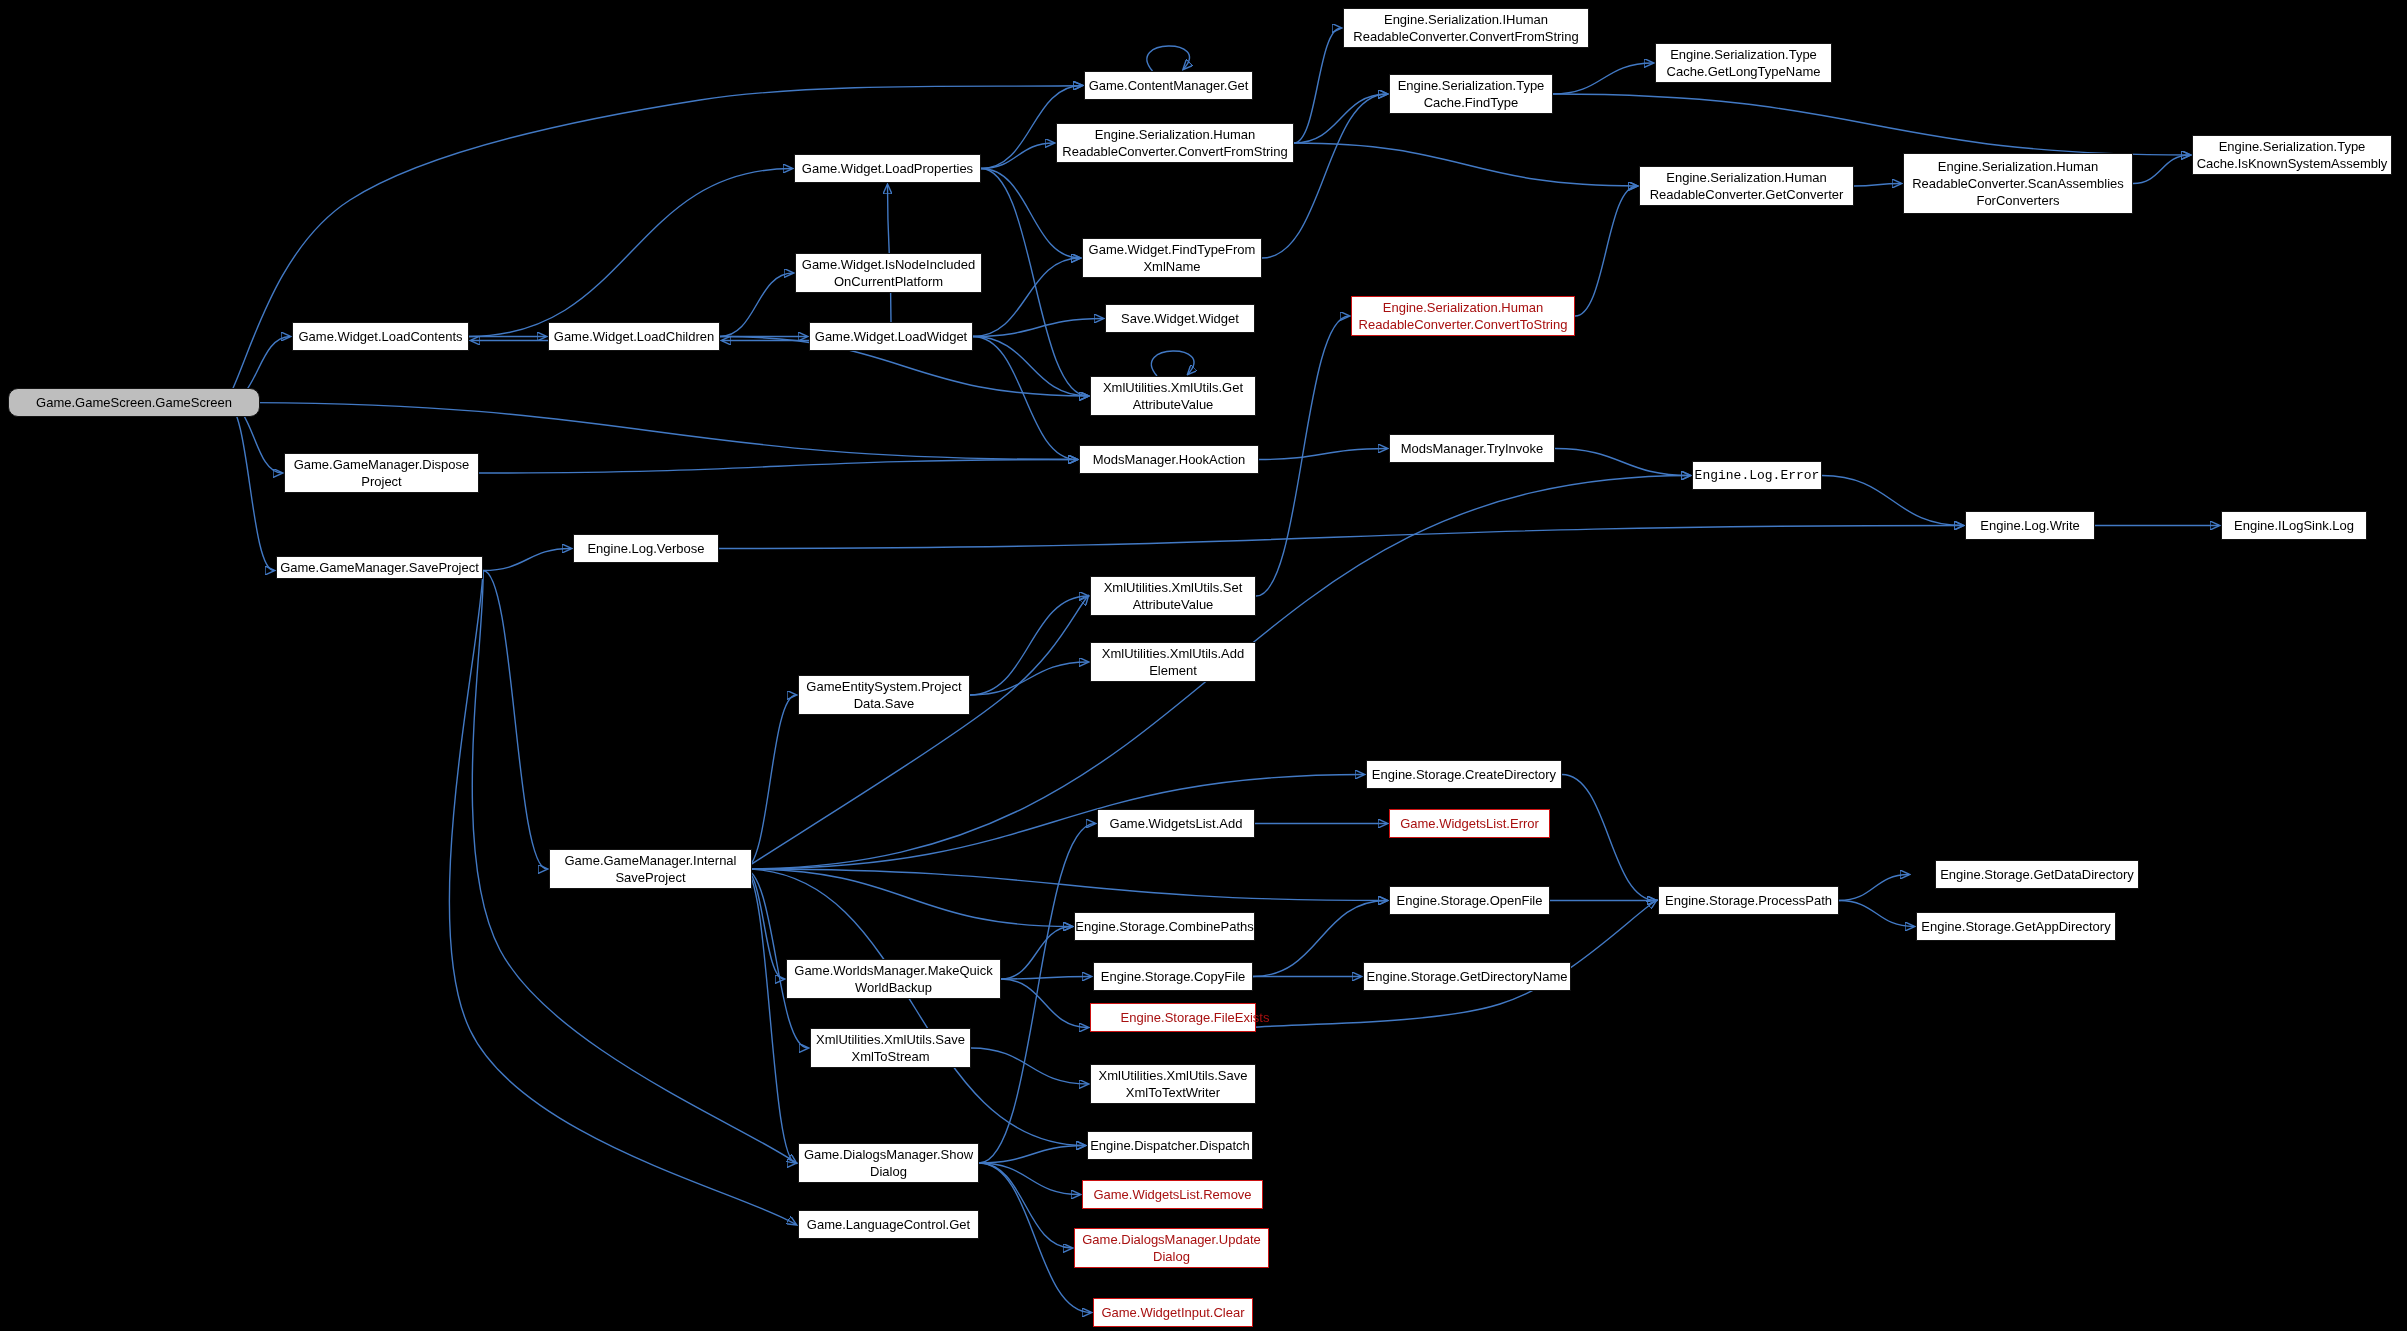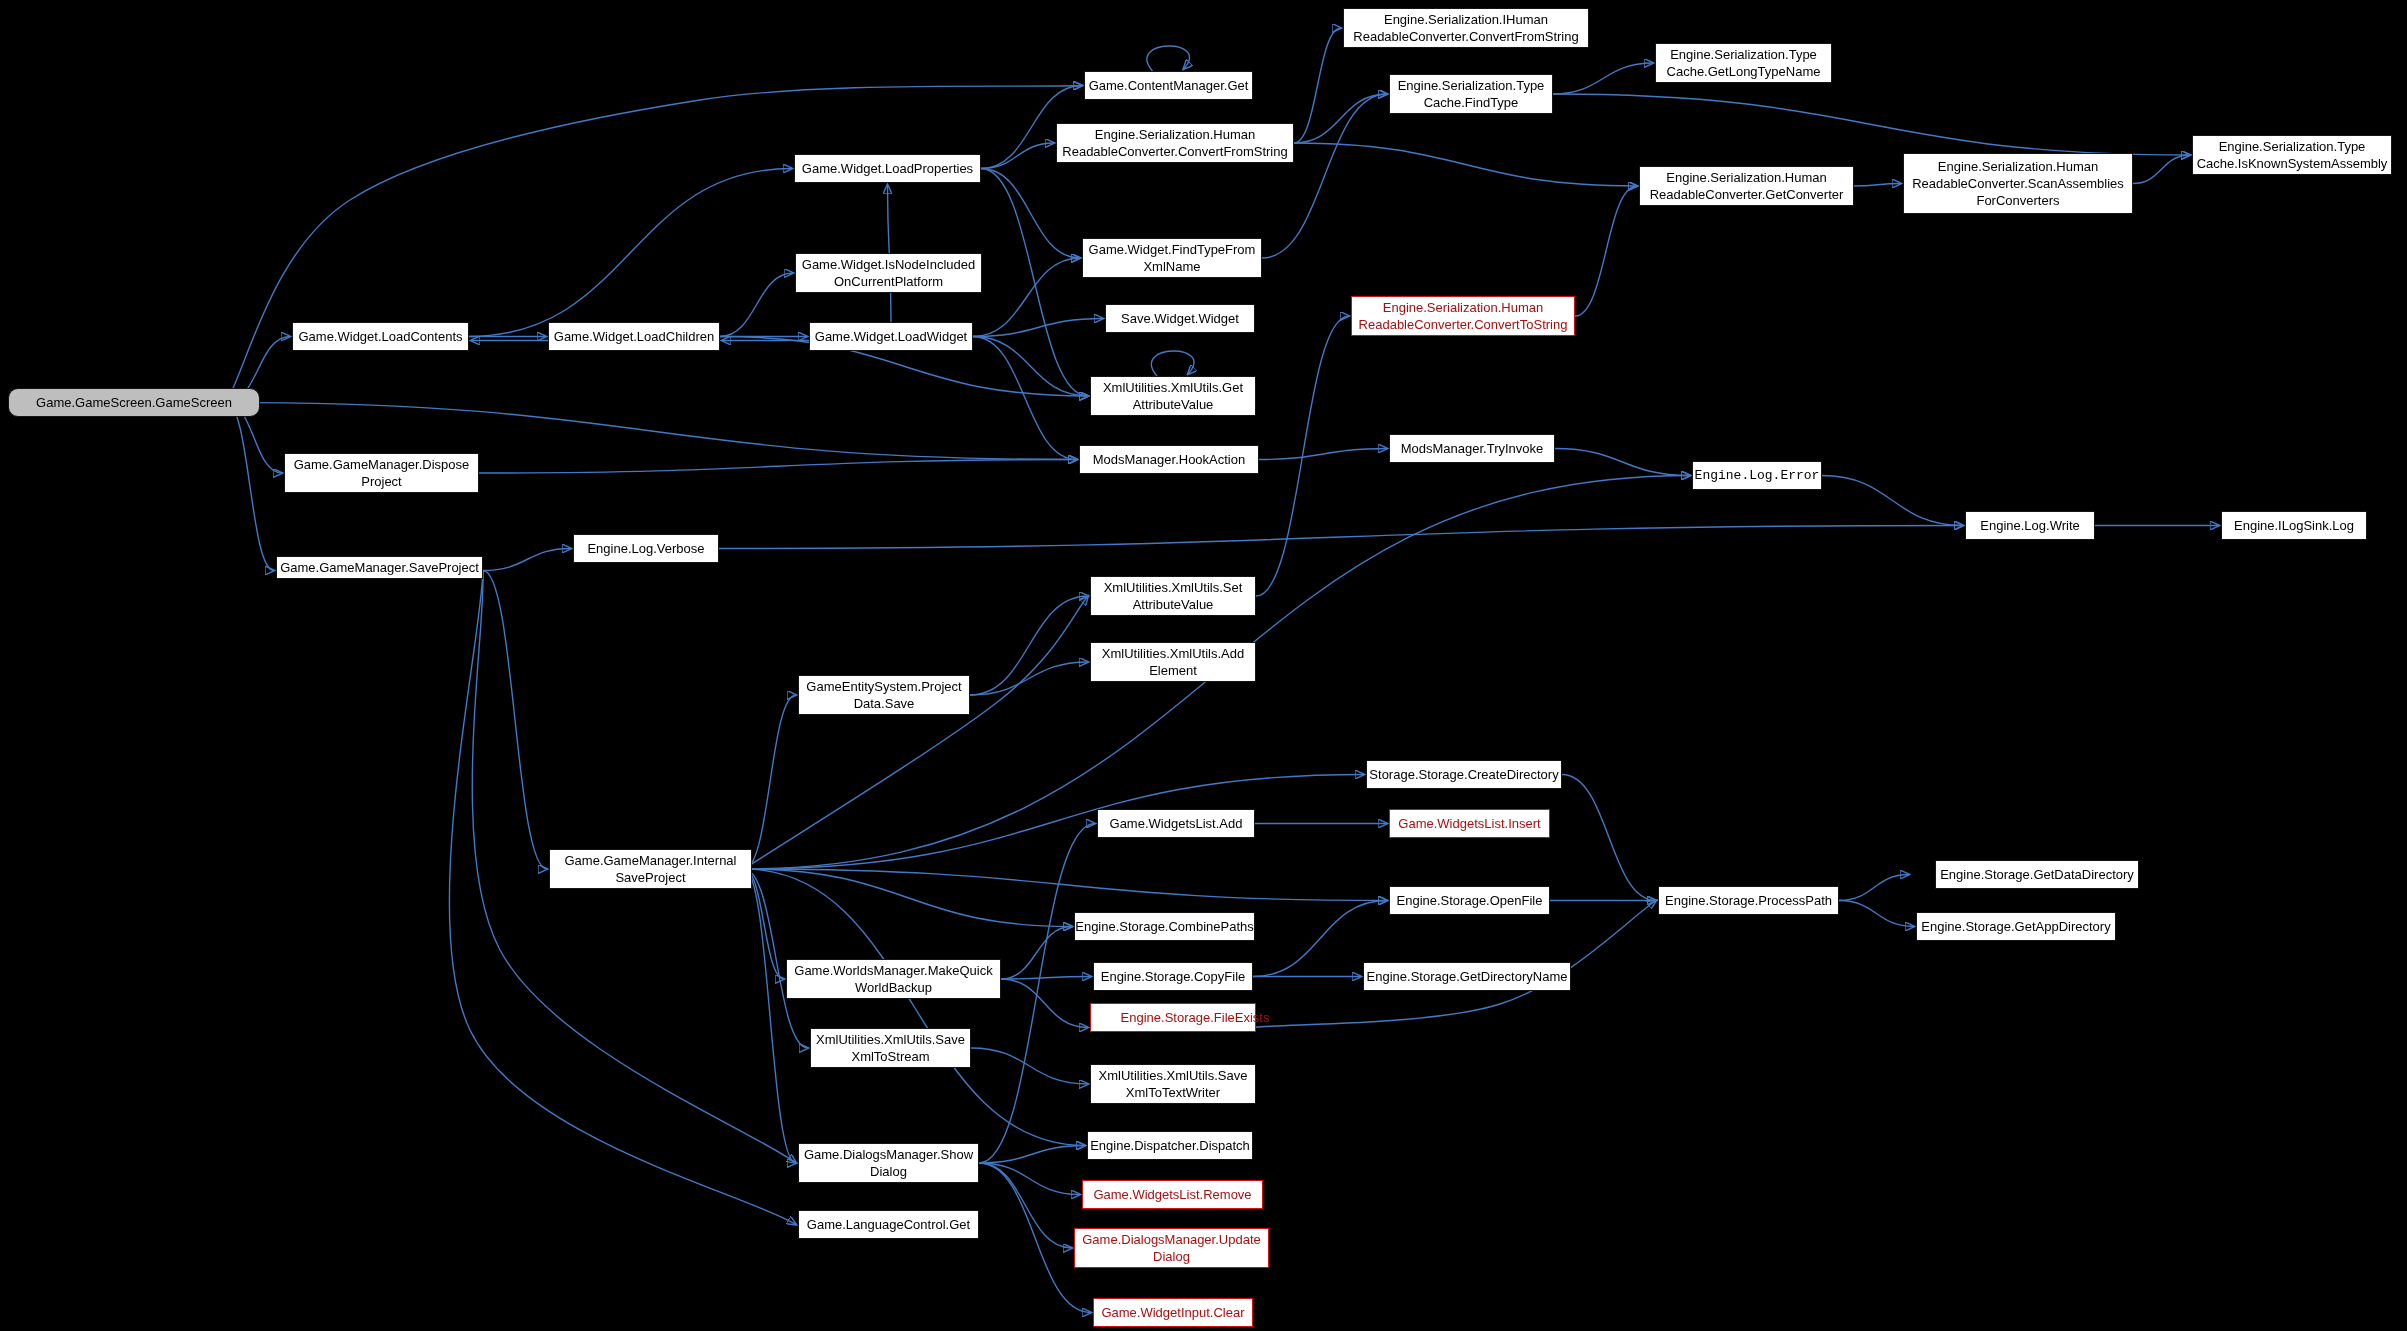--- a/index.html
+++ b/index.html
@@ -139,23 +139,23 @@
     <div class="node" style="left: 1965px; top: 511px; width: 130px; height: 29px;">Engine.Log.Write</div>
     <div class="node" style="left: 2221px; top: 511px; width: 146px; height: 29px;">Engine.ILogSink.Log</div>
     <div class="node" style="left: 573px; top: 534px; width: 146px; height: 29px;">Engine.Log.Verbose</div>
     <div class="node" style="left: 276px; top: 556px; width: 207px; height: 23px;">Game.GameManager.SaveProject</div>
     <div class="node" style="left: 1090px; top: 576px; width: 166px; height: 40px;">XmlUtilities.XmlUtils.Set
 AttributeValue</div>
     <div class="node" style="left: 1090px; top: 642px; width: 166px; height: 40px;">XmlUtilities.XmlUtils.Add
 Element</div>
     <div class="node" style="left: 798px; top: 675px; width: 172px; height: 40px; text-align: center;">GameEntitySystem.Project
 Data.Save</div>
-    <div class="node" style="left: 1366px; top: 760px; width: 196px; height: 29px;">Storage.Storage.CreateDirectory</div>
+    <div class="node" style="left: 1366px; top: 760px; width: 196px; height: 29px;">Engine.Storage.CreateDirectory</div>
     <div class="node" style="left: 1097px; top: 809px; width: 158px; height: 29px;">Game.WidgetsList.Add</div>
-    <div class="node trunc" style="left: 1389px; top: 809px; width: 161px; height: 29px;">Game.WidgetsList.Insert</div>
+    <div class="node trunc" style="left: 1389px; top: 809px; width: 161px; height: 29px;">Game.WidgetsList.Error</div>
     <div class="node" style="left: 549px; top: 849px; width: 203px; height: 40px;">Game.GameManager.Internal
 SaveProject</div>
     <div class="node" style="left: 1911px; top: 860px; width: 204px; height: 29px; margin-left: 24px;">Engine.Storage.GetDataDirectory</div>
     <div class="node" style="left: 1389px; top: 886px; width: 161px; height: 29px;">Engine.Storage.OpenFile</div>
     <div class="node" style="left: 1658px; top: 886px; width: 181px; height: 29px;">Engine.Storage.ProcessPath</div>
     <div class="node" style="left: 1916px; top: 912px; width: 200px; height: 29px;">Engine.Storage.GetAppDirectory</div>
     <div class="node" style="left: 1074px; top: 912px; width: 181px; height: 29px;">Engine.Storage.CombinePaths</div>
     <div class="node" style="left: 786px; top: 959px; width: 215px; height: 40px;">Game.WorldsManager.MakeQuick
 WorldBackup</div>
     <div class="node" style="left: 1093px; top: 962px; width: 160px; height: 29px;">Engine.Storage.CopyFile</div>

